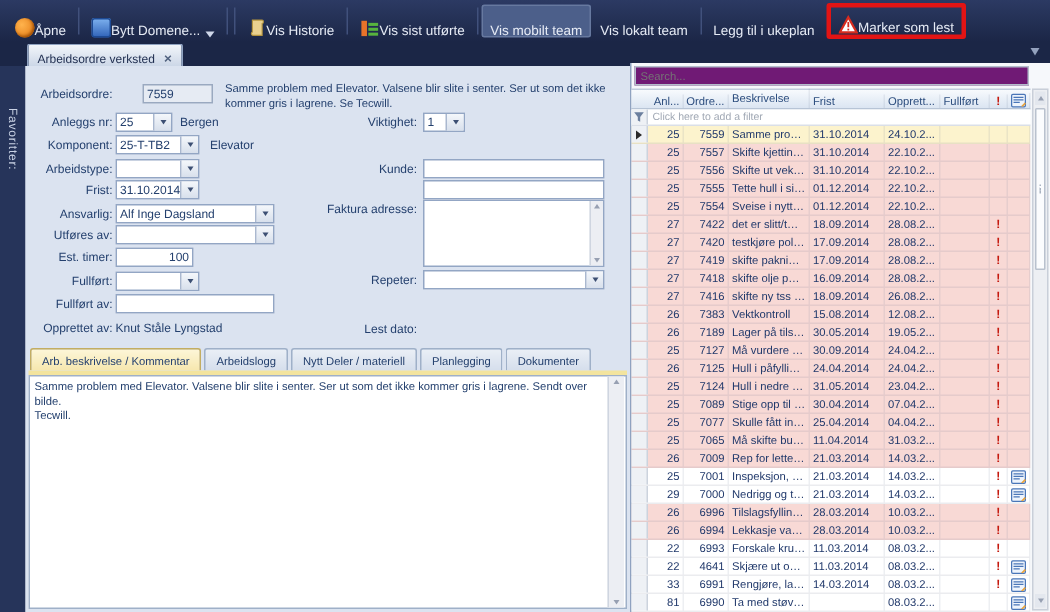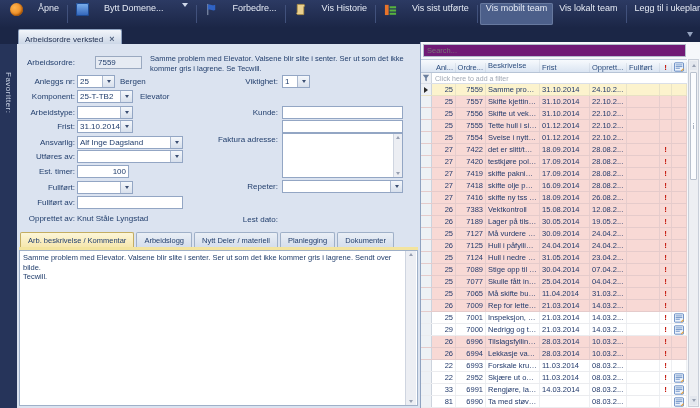--- a/index.html
+++ b/index.html
@@ -1,21 +1,21 @@
 <!DOCTYPE html>
 <html><head>
 <meta charset="utf-8">
 <style>
   html,body{margin:0;padding:0;}
   body{width:700px;height:408px;overflow:hidden;font-family:"Liberation Sans",sans-serif;}
   .app{position:relative;width:700px;height:408px;background:#dbe3f0;overflow:hidden;}
 
   
   .toolbar{position:absolute;left:0;top:0;width:700px;height:28px;background:linear-gradient(#2c3a63,#1b2646);display:flex;align-items:center;color:#e6ebf5;font-size:9px;padding-left:4px;box-sizing:border-box;}
-  .tbtn{display:flex;align-items:flex-start;gap:15px;padding:0 6px;height:22px;border-radius:2px;white-space:nowrap;}
+  .tbtn{display:flex;align-items:flex-end;gap:0;padding:0 6px;height:22px;border-radius:2px;white-space:nowrap;}
   .tbtn.pressed{background:#4c5f8a;box-shadow:inset 0 0 0 1px #67799f;}
   .tbtn.annotated{border:3px solid #e21414;padding:0 5px;height:24px;box-sizing:border-box;margin:0 2px;}
   .tsep{width:1px;height:18px;background:#41517c;margin:0 2px;flex:none;}
   .ic{width:13px;height:13px;display:inline-block;flex:none;}
   .ic svg{display:block;width:13px;height:13px;}
   .ic-open{background:radial-gradient(circle at 35% 35%,#ffb34d,#e07610);border-radius:50%;box-shadow:inset -1px -1px 2px #9c4e05;}
   .ic-domain{background:linear-gradient(#7fb3f0,#2f62b8);border-radius:2px;box-shadow:inset 0 0 0 1px #1d4a94;}
   .caret{width:0;height:0;border-left:3px solid transparent;border-right:3px solid transparent;border-top:4px solid #cfd8ea;margin-left:3px;}
 
   
@@ -89,29 +89,20 @@
       <span class="ic ic-open"></span>
       <span>Åpne</span>
     </div>
     <div class="tsep"></div>
     <div class="tbtn">
       <span class="ic ic-domain"></span>
       <span>Bytt Domene...</span>
       <span class="caret"></span>
     </div>
     <div class="tsep"></div>
-    <div class="tbtn">
-      <span class="ic">
-          <svg viewBox="0 0 14 14">
-            <path d="M3 1v12" stroke="#9aa7c0" stroke-width="1"></path>
-            <path d="M3 2c3-1.6 5 1.6 8 0v5.5c-3 1.6-5-1.6-8 0z" fill="#2f62c4"></path>
-          </svg>
-        </span>
-      <span>Forbedre...</span>
-    </div>
     <div class="tsep"></div>
     <div class="tbtn">
       <span class="ic">
           <svg viewBox="0 0 14 14">
             <path d="M3.5 1.5h7c1.2 0 1.2 2.5 0 2.5v8.5H4.5c-1.8 0-2.2-1.5-1-2.5z" fill="#e9d08f" stroke="#b6953f" stroke-width=".8"></path>
           </svg>
         </span>
       <span>Vis Historie</span>
     </div>
     <div class="tsep"></div>
@@ -577,21 +568,21 @@
           <div class="c c-besk">Forskale krune på c...</div>
           <div class="c c-frist">11.03.2014</div>
           <div class="c c-oppr">08.03.2...</div>
           <div class="c c-full"></div>
           <div class="c c-alert">!</div>
           <div class="c c-note"></div>
         </div>
         <div class="grow white">
           <div class="c c-ind"></div>
           <div class="c c-anl">22</div>
-          <div class="c c-ordre">2952</div>
+          <div class="c c-ordre">4641</div>
           <div class="c c-besk">Skjære ut og pigge...</div>
           <div class="c c-frist">11.03.2014</div>
           <div class="c c-oppr">08.03.2...</div>
           <div class="c c-full"></div>
           <div class="c c-alert">!</div>
           <div class="c c-note">
             <svg width="11" height="10" viewBox="0 0 12 11">
               <rect x="0.5" y="0.5" width="11" height="10" rx="1" fill="#eef4fc" stroke="#4a76b8"></rect>
               <path d="M2 3h8M2 5h8M2 7h5" stroke="#4a76b8" stroke-width=".9" fill="none"></path>
               <path d="M8 10 11 7l1 1-2.5 2.5z" fill="#e8a33d"></path>

